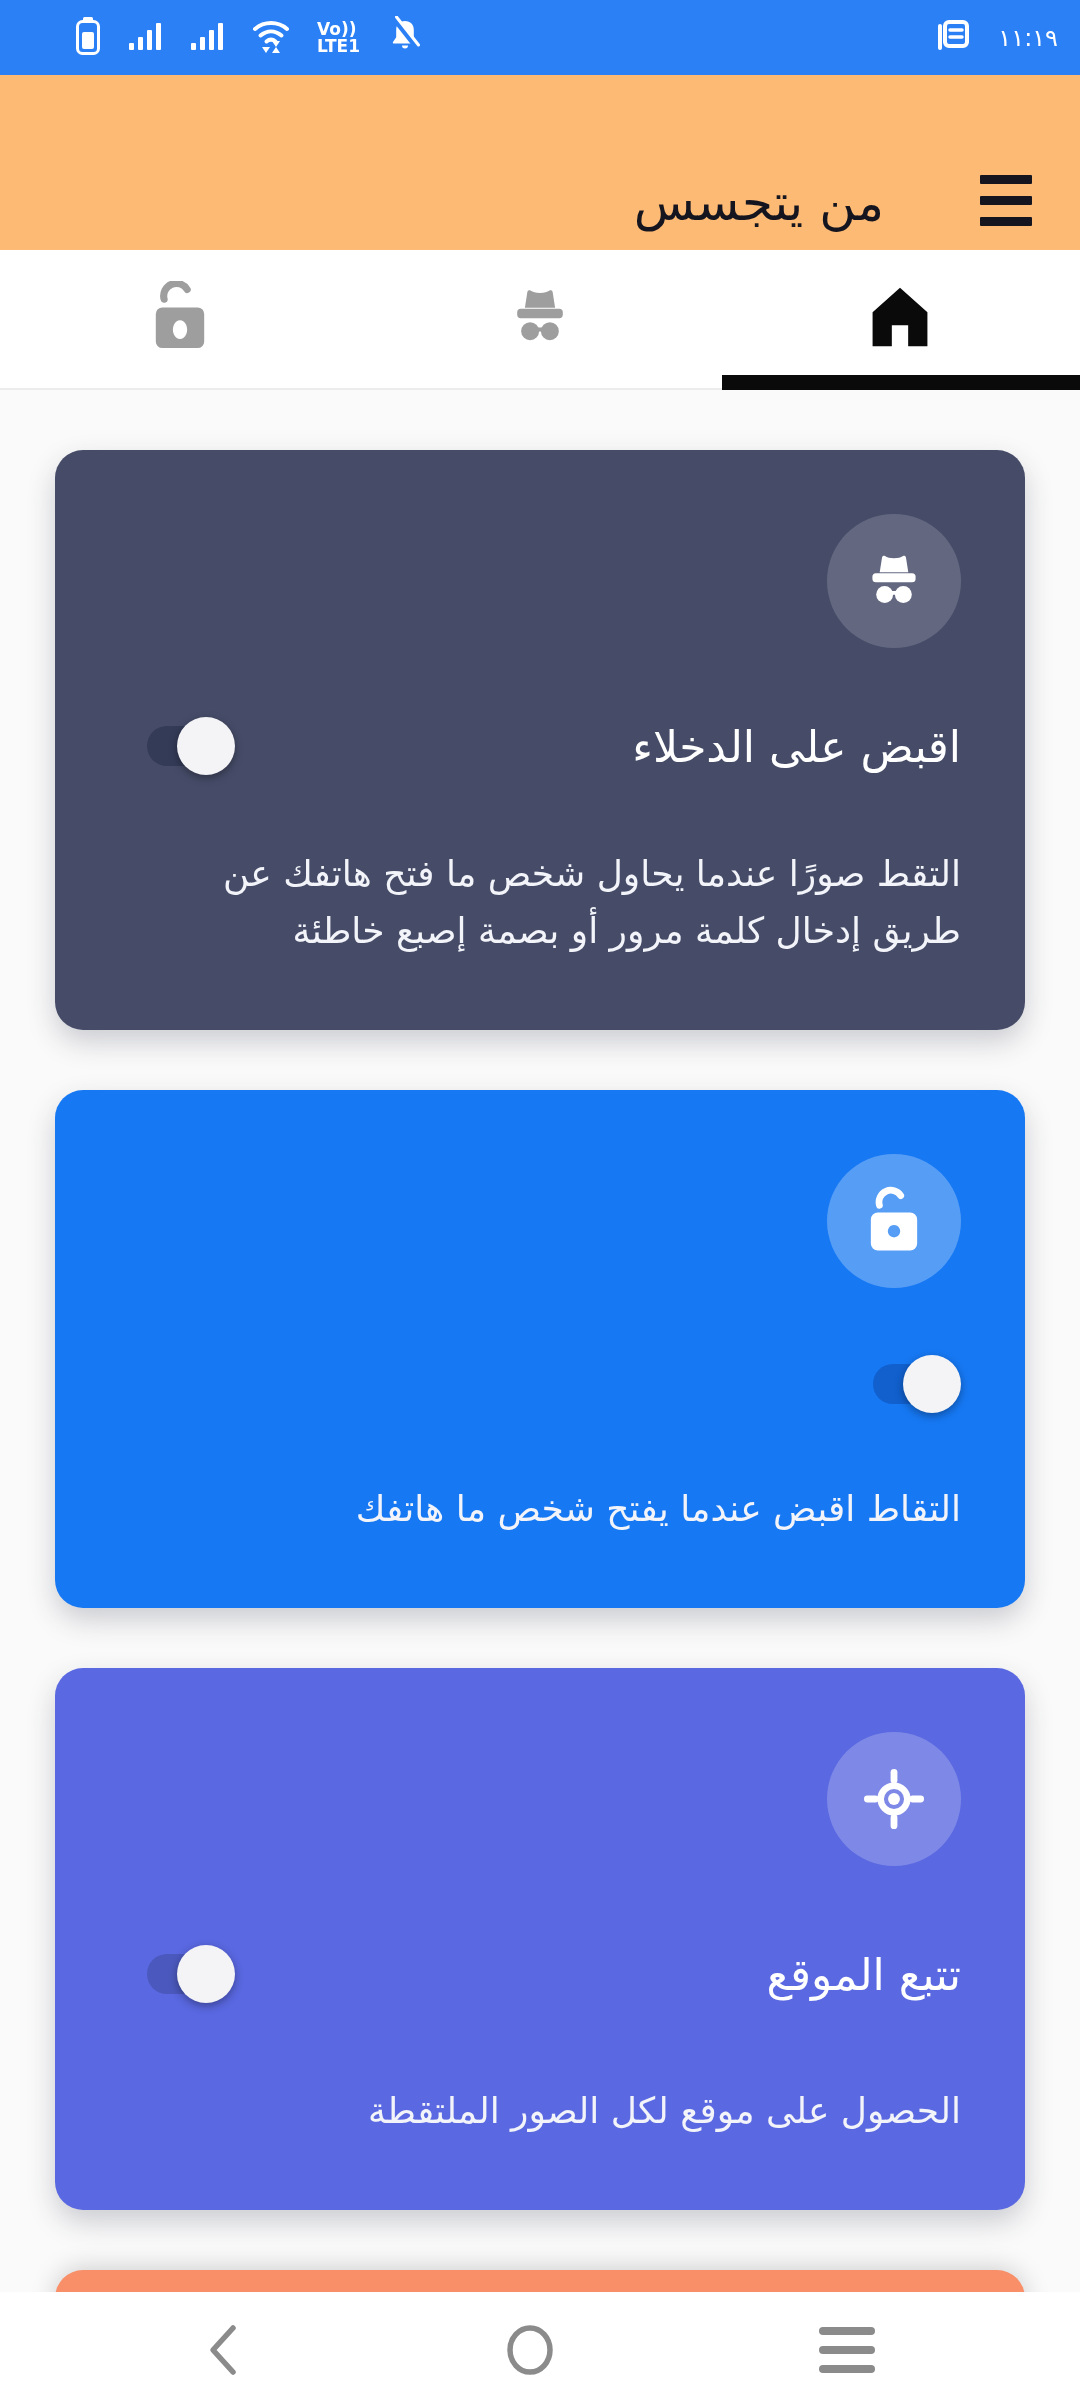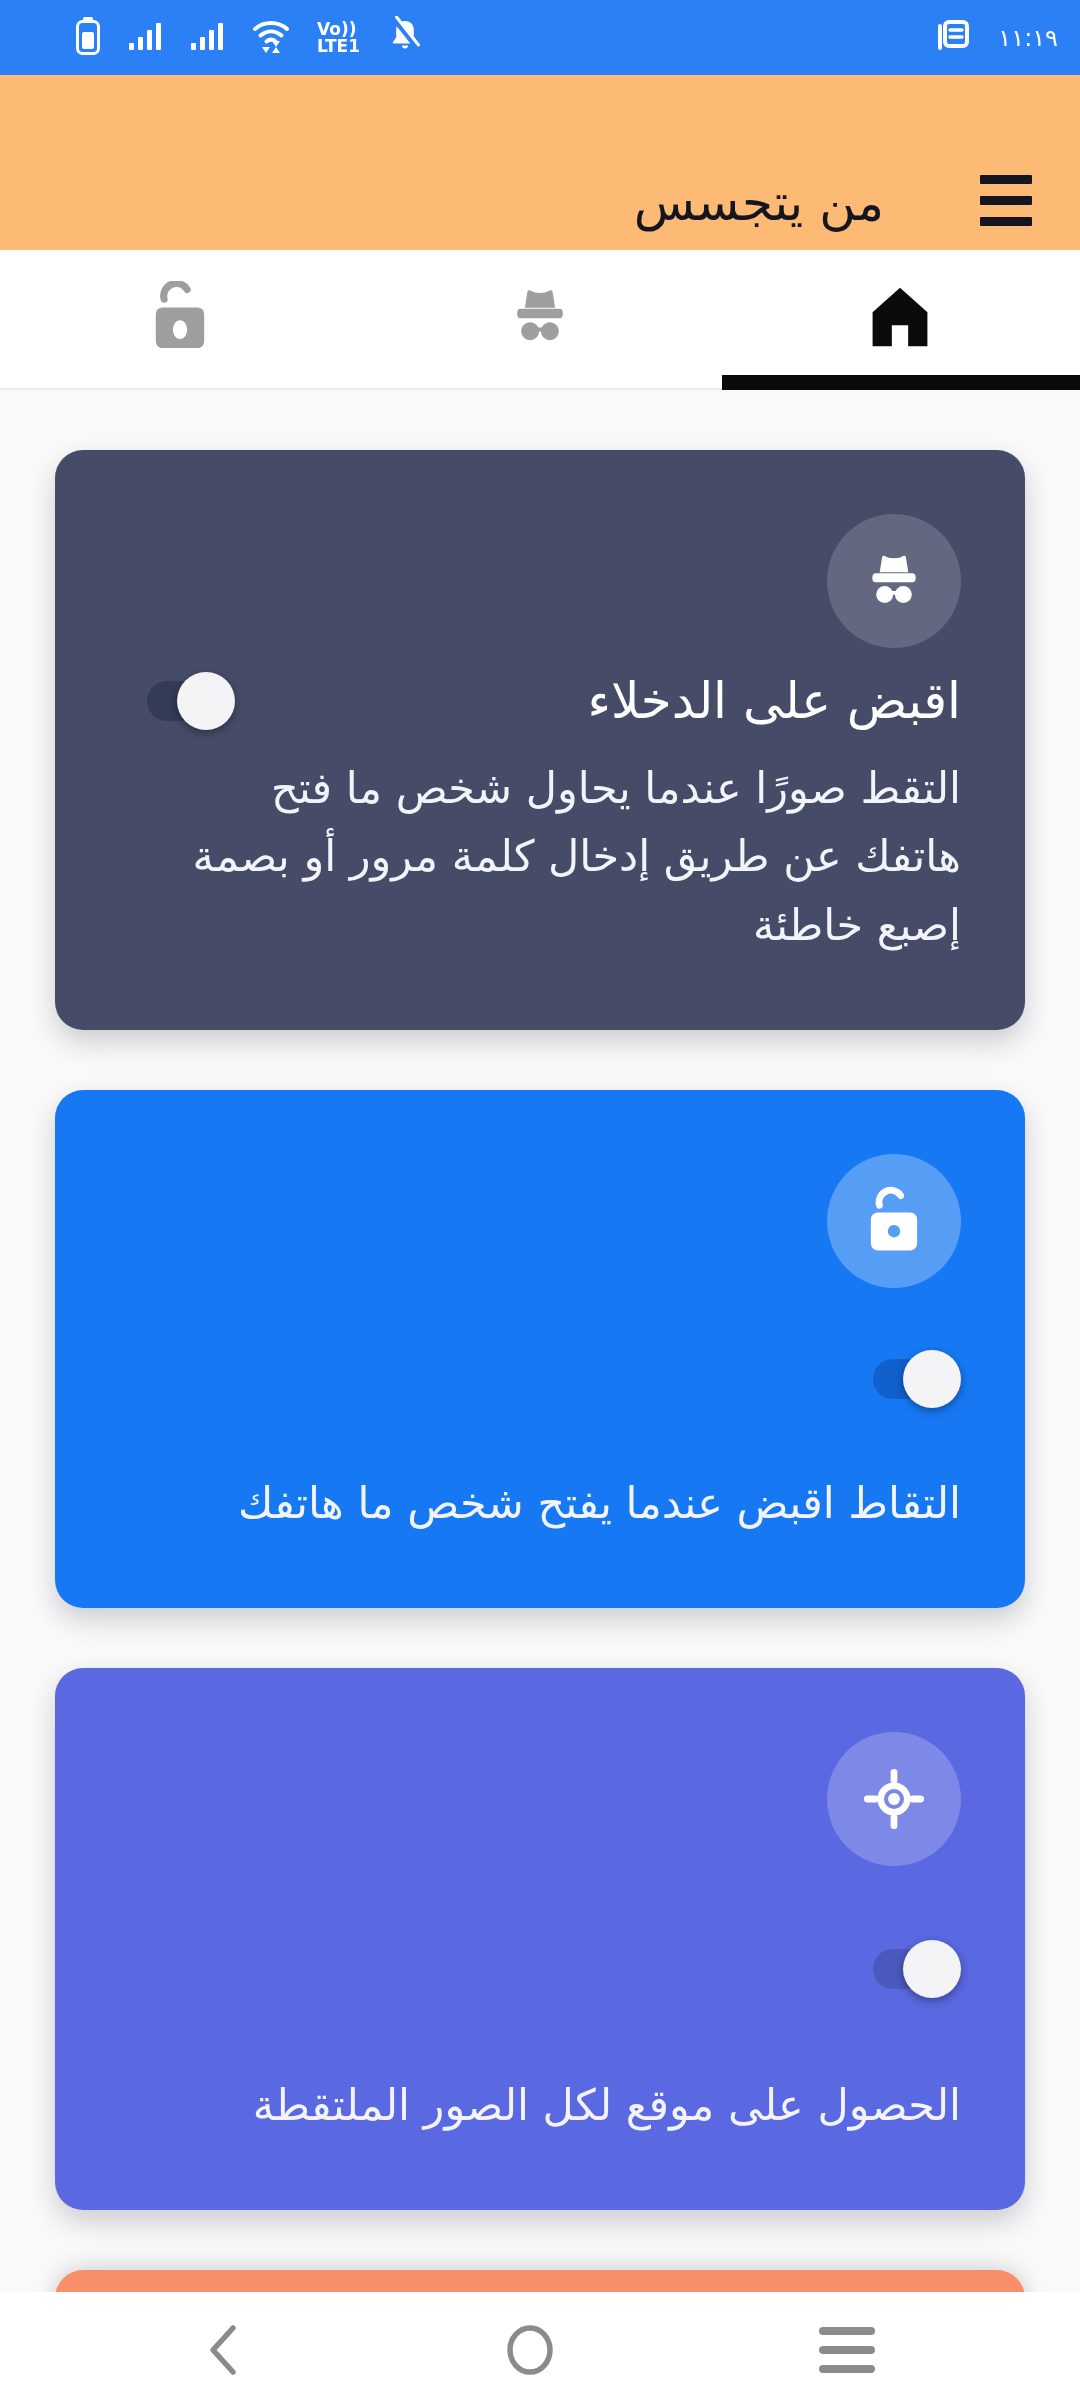--- a/index.html
+++ b/index.html
@@ -41,22 +41,22 @@
   }
   .card-1 { height:580px; }
   .card-2 { height:518px; }
   .card-3 { height:542px; }
   .icon-bubble {
     width:134px; height:134px; border-radius:50%;
     display:flex; align-items:center; justify-content:center; align-self:flex-start;
   }
   .icon-bubble svg { color:#fff; }
   .card-title-row { display:flex; align-items:center; justify-content:space-between; width:100%; }
-  .card-title { font-size:50px; font-weight:500; letter-spacing:0; }
-  .card-desc { font-size:43px; line-height:1.6; color:#F2F4F9; padding-left:10px; }
+  .card-title { font-size:44px; font-weight:500; letter-spacing:0; }
+  .card-desc { font-size:36px; line-height:1.6; color:#F2F4F9; padding-left:10px; }
 
   
   .switch { position:relative; width:88px; height:58px; direction:ltr; cursor:pointer; flex:none; }
   .switch .track { position:absolute; left:0; top:9px; width:64px; height:40px; border-radius:20px; }
   .switch .thumb {
     position:absolute; right:0; top:0; width:58px; height:58px; border-radius:50%;
     background:#F4F4F7; box-shadow:0 3px 8px rgba(0,0,0,.35);
   }
 
   
@@ -220,20 +220,21 @@
         <svg width="68" height="68" viewBox="0 0 24 24" fill="currentColor">
           <circle cx="12" cy="12" r="4.7" fill="none" stroke="currentColor" stroke-width="2.3"></circle>
           <circle cx="12" cy="12" r="2.1"></circle>
           <line x1="12" y1="2.6" x2="12" y2="5.4" stroke="currentColor" stroke-width="2.4" stroke-linecap="round"></line>
           <line x1="12" y1="18.6" x2="12" y2="21.4" stroke="currentColor" stroke-width="2.4" stroke-linecap="round"></line>
           <line x1="2.6" y1="12" x2="5.4" y2="12" stroke="currentColor" stroke-width="2.4" stroke-linecap="round"></line>
           <line x1="18.6" y1="12" x2="21.4" y2="12" stroke="currentColor" stroke-width="2.4" stroke-linecap="round"></line>
         </svg>
       </div>
       <div class="card-title-row">
+        <div class="card-title">تتبع الموقع</div>
         <div class="switch">
           <span class="track" style="background: rgb(75, 89, 190);"></span>
             <span class="thumb"></span>
         </div>
       </div>
       <div class="card-desc">الحصول على موقع لكل الصور الملتقطة</div>
     </div>
 
     <div class="peek-card" style="margin: 0px; background: rgb(249, 143, 104);"></div>
   </div>

